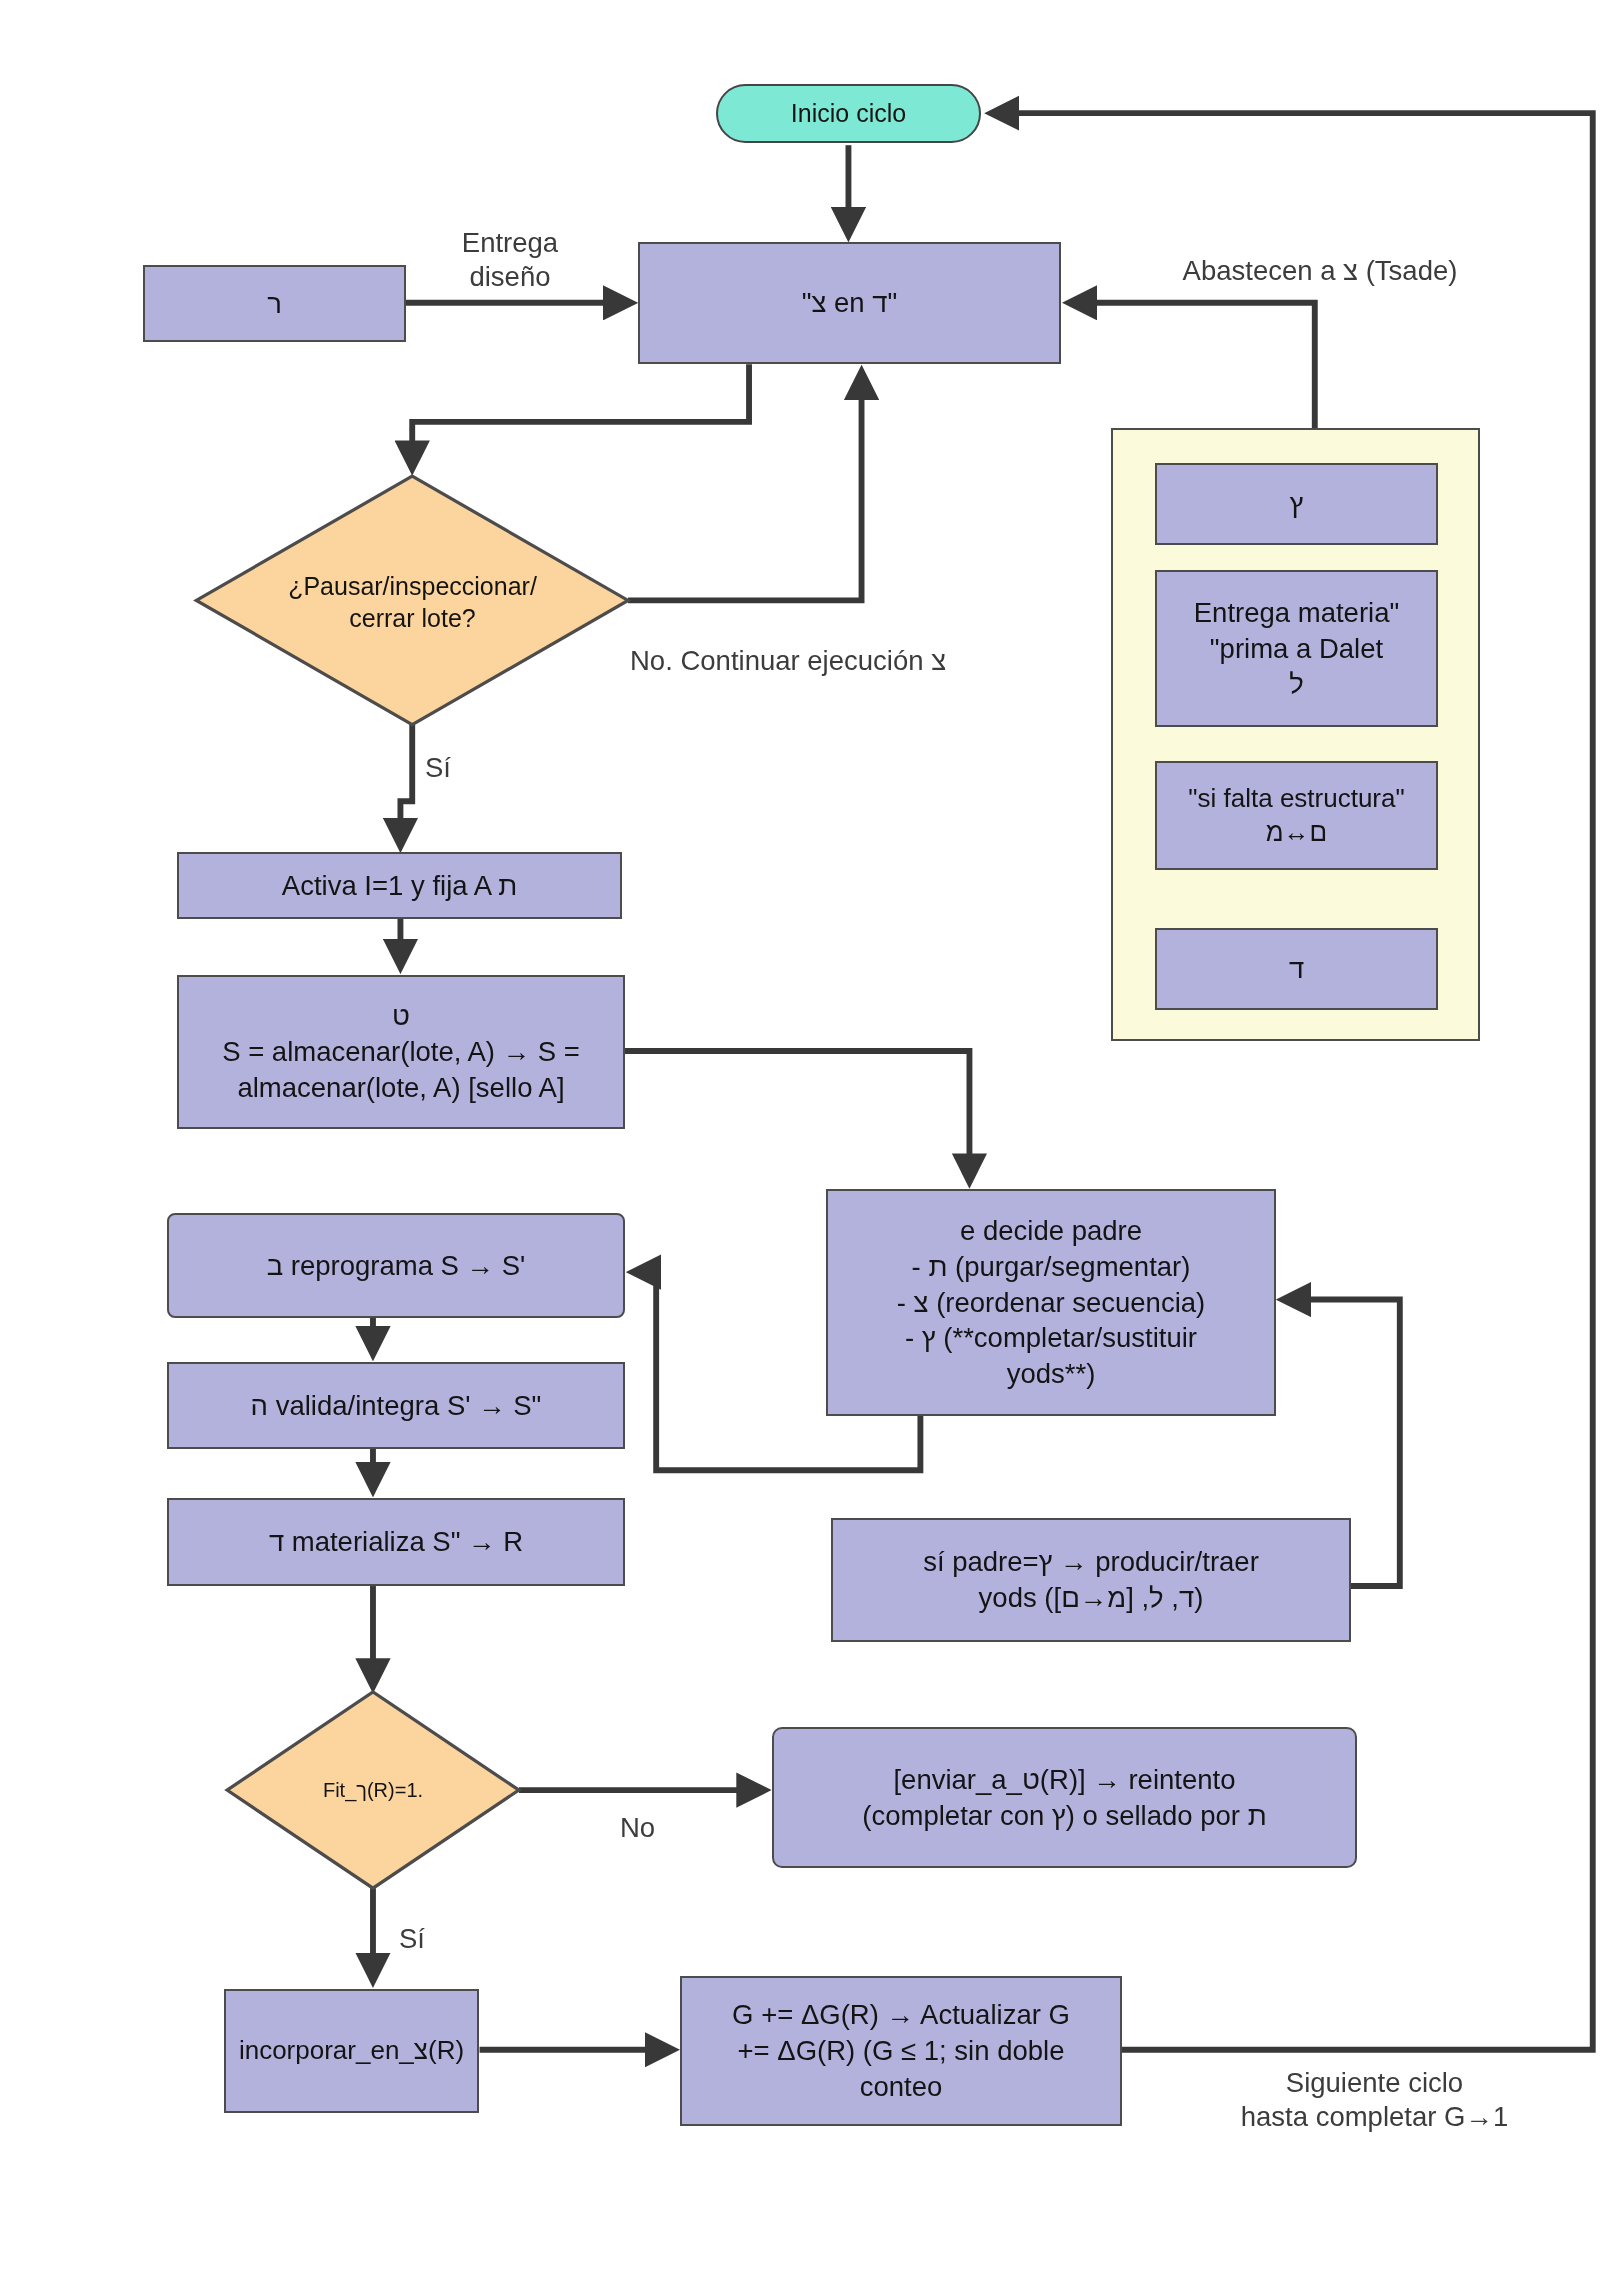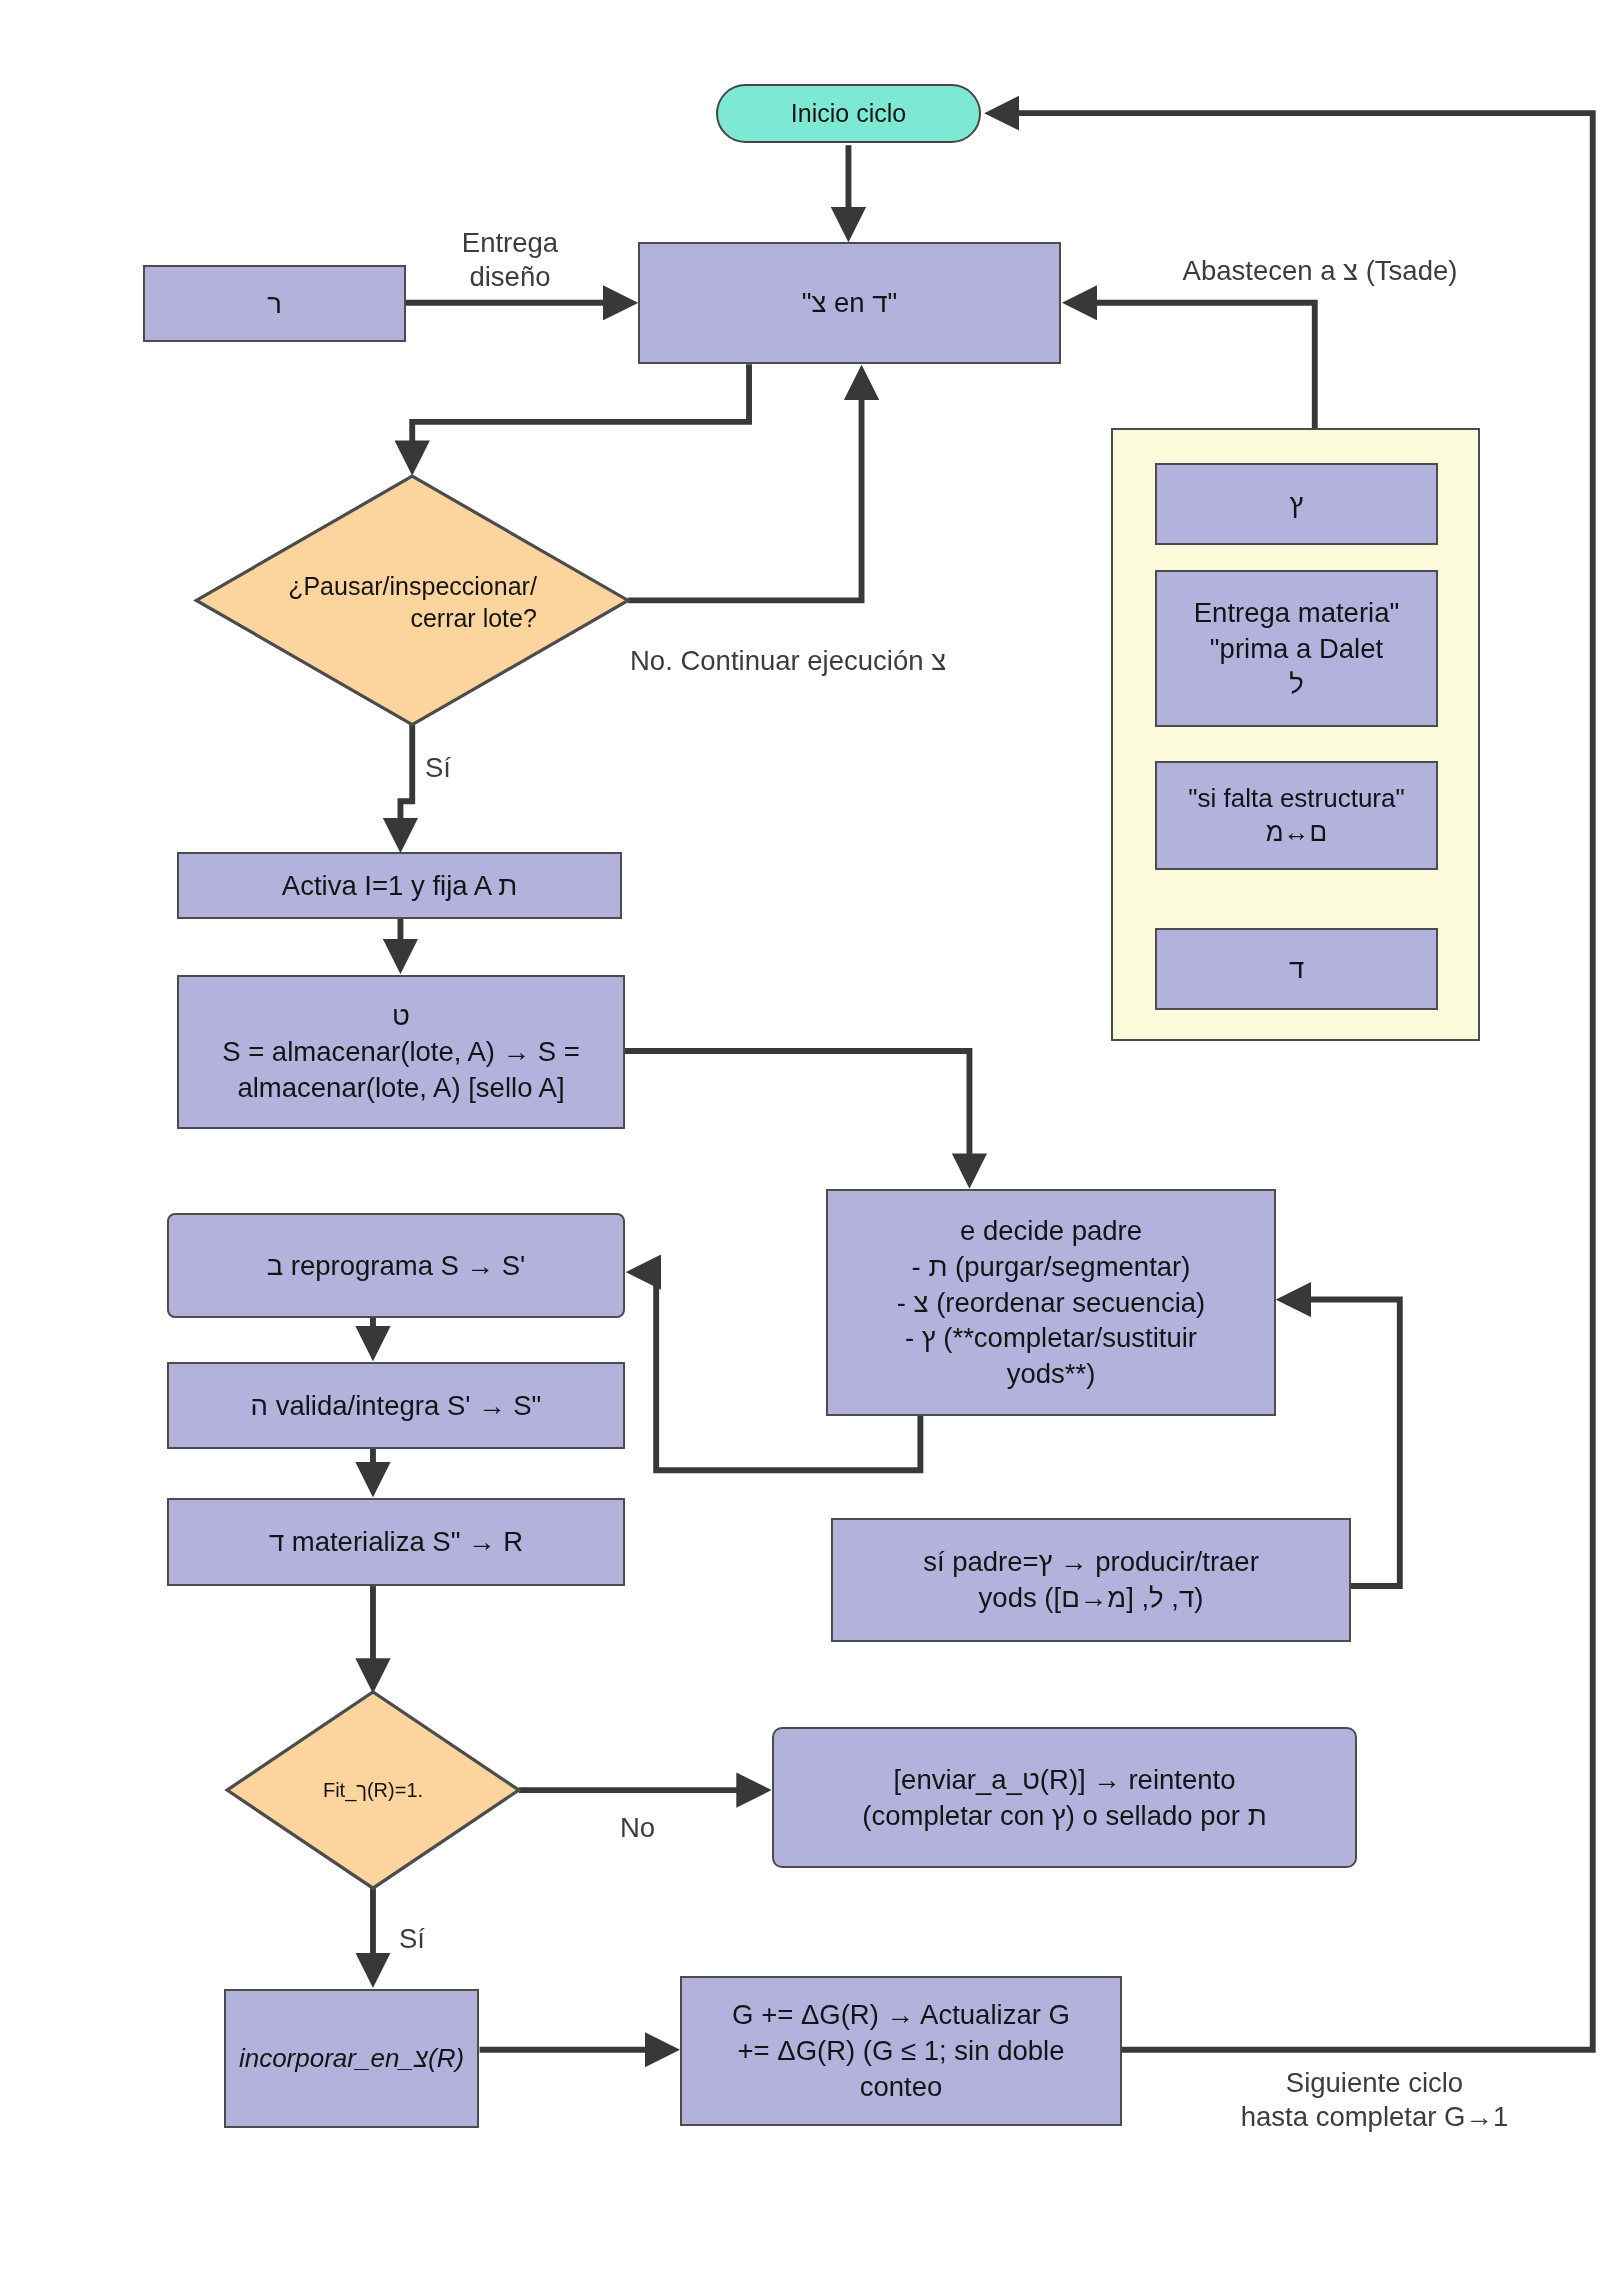--- a/index.html
+++ b/index.html
@@ -8,41 +8,41 @@
     font-family:"Liberation Sans","DejaVu Sans",sans-serif;
   }
   #wires{position:absolute;left:0;top:0;z-index:0;}
   .node,.dtext{
     position:absolute;display:flex;align-items:center;justify-content:center;
     text-align:center;box-sizing:border-box;color:#141414;
     white-space:pre-line;unicode-bidi:bidi-override;direction:ltr;
     line-height:1.3;z-index:2;
   }
   .node{background:#b3b2dd;border:2.6px solid #4c4c4c;font-size:27.5px;}
-  .dtext{background:transparent;border:none;text-align:right;}
+  .dtext{background:transparent;border:none;}
   .lbl{
     position:absolute;color:#3c3c3c;white-space:pre-line;
     unicode-bidi:bidi-override;direction:ltr;line-height:1.25;
     font-size:27.5px;z-index:2;
   }
   .center{text-align:center;}
   
   #n-start{left:716px;top:84px;width:265px;height:59px;border-radius:30px;
            background:#7de8d3;border:2.6px solid #454545;font-size:25px;}
   #n-resh{left:143px;top:265px;width:263px;height:77px;}
   #n-central{left:638px;top:242px;width:423px;height:122px;}
   #n-activa{left:177px;top:852px;width:445px;height:67px;}
   #n-almacenar{left:177px;top:975px;width:448px;height:154px;}
   #n-decide{left:826px;top:1189px;width:450px;height:227px;}
   #n-reprograma{left:167px;top:1213px;width:458px;height:105px;border-radius:8px;}
   #n-valida{left:167px;top:1362px;width:458px;height:87px;}
   #n-materializa{left:167px;top:1498px;width:458px;height:88px;}
   #n-sipadre{left:831px;top:1518px;width:520px;height:124px;}
   #n-enviar{left:772px;top:1727px;width:585px;height:141px;border-radius:10px;}
-  #n-incorporar{left:224px;top:1989px;width:255px;height:139px;font-size:26px;font-style:italic;}
+  #n-incorporar{left:224px;top:1989px;width:255px;height:124px;font-size:26px;}
   #n-g{left:680px;top:1976px;width:442px;height:150px;}
   
   #legend{position:absolute;left:1111px;top:428px;width:369px;height:613px;
           background:#fbfadb;border:2.6px solid #4c4c4c;box-sizing:border-box;z-index:1;}
   #lb0{left:1155px;top:463px;width:283px;height:82px;}
   #lb1{left:1155px;top:570px;width:283px;height:157px;}
   #lb2{left:1155px;top:761px;width:283px;height:109px;font-size:26px;}
   #lb3{left:1155px;top:928px;width:283px;height:82px;}
   
   #d1-text{left:249px;top:553px;width:327px;height:98px;font-size:25px;}

